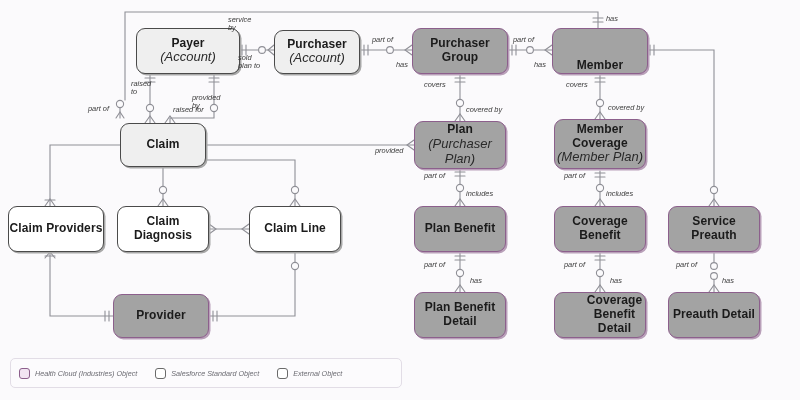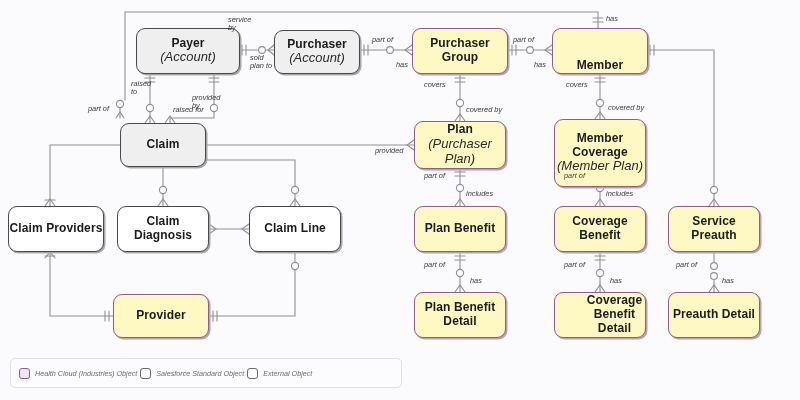--- a/index.html
+++ b/index.html
@@ -19,21 +19,21 @@
     flex-direction:column;
     align-items:center;
     justify-content:center;
     text-align:center;
     line-height:1.15;
     z-index:5;
   }
   .node .nm{font-weight:bold;font-size:12px;color:#1b1b1b;letter-spacing:.1px;}
   .node .sub{font-style:italic;font-size:13px;color:#2a2a2a;}
   .hc{  
-    background:#fef9c3;
+    background:#a3a3a3;
     border:1.6px solid #8c5f8c;
     box-shadow:1.5px 1.5px 0 0 #b9a0b9;
   }
   .sf{  
     background:#efefef;
     border:1.6px solid #4a4a4a;
     box-shadow:1.5px 1.5px 0 0 #a8a8a8;
   }
   .white{ 
     background:#ffffff;
@@ -52,21 +52,21 @@
   #legend{
     position:absolute;
     left:10px;top:358px;
     width:392px;height:30px;
     background:#fcfbfd;
     border:1px solid #e2dde6;
     border-radius:5px;
     display:flex;align-items:center;
     padding:0 8px;
     box-sizing:border-box;
-    gap:3px;
+    gap:18px;
     z-index:10;
   }
   .lgi{display:flex;align-items:center;gap:5px;}
   .swatch{width:11px;height:11px;border-radius:3px;box-sizing:border-box;}
   .sw-hc{background:#f2e4f2;border:1.4px solid #8c5f8c;}
   .sw-sf{background:#ffffff;border:1.4px solid #6a6a6a;}
   .sw-ex{background:#ffffff;border:1.4px solid #6a6a6a;}
   .lgt{font-size:7.2px;font-style:italic;color:#6b6b72;white-space:nowrap;}
 </style>
 </head>
@@ -224,21 +224,21 @@
     <div class="node hc" style="left: 552px; top: 28px; width: 96px; height: 46px; justify-content: flex-end;">
       <div class="nm">Member</div>
     </div>
     <div class="node sf" style="left: 120px; top: 123px; width: 86px; height: 44px;">
       <div class="nm">Claim</div>
     </div>
     <div class="node hc" style="left: 414px; top: 121px; width: 92px; height: 48px;">
       <div class="nm">Plan</div>
       <div class="sub">(Purchaser Plan)</div>
     </div>
-    <div class="node hc" style="left: 554px; top: 119px; width: 92px; height: 68px;">
+    <div class="node hc" style="left: 554px; top: 119px; width: 92px; height: 50px;">
       <div class="nm">Member Coverage</div>
       <div class="sub">(Member Plan)</div>
     </div>
     <div class="node white" style="left: 8px; top: 206px; width: 96px; height: 46px;">
       <div class="nm">Claim Providers</div>
     </div>
     <div class="node white" style="left: 117px; top: 206px; width: 92px; height: 46px;">
       <div class="nm">Claim Diagnosis</div>
     </div>
     <div class="node white" style="left: 249px; top: 206px; width: 92px; height: 46px;">
@@ -262,21 +262,21 @@
     <div class="node hc" style="left: 554px; top: 292px; width: 92px; height: 46px; padding-left: 29px;">
       <div class="nm">Coverage Benefit Detail</div>
     </div>
     <div class="node hc" style="left: 668px; top: 292px; width: 92px; height: 46px;">
       <div class="nm">Preauth Detail</div>
     </div>
   </div>
 <div id="labels-layer">
     <div class="elabel" style="left: 228px; top: 16px; white-space: pre;">service
 by</div>
-    <div class="elabel" style="left: 250px; top: 54px; white-space: pre;">sold
+    <div class="elabel" style="left: 238px; top: 54px; white-space: pre;">sold
 plan to</div>
     <div class="elabel" style="left: 372px; top: 36px; white-space: pre;">part of</div>
     <div class="elabel" style="left: 396px; top: 61px; white-space: pre;">has</div>
     <div class="elabel" style="left: 513px; top: 36px; white-space: pre;">part of</div>
     <div class="elabel" style="left: 534px; top: 61px; white-space: pre;">has</div>
     <div class="elabel" style="left: 606px; top: 15px; white-space: pre;">has</div>
     <div class="elabel" style="left: 424px; top: 81px; white-space: pre;">covers</div>
     <div class="elabel" style="left: 466px; top: 106px; white-space: pre;">covered by</div>
     <div class="elabel" style="left: 566px; top: 81px; white-space: pre;">covers</div>
     <div class="elabel" style="left: 608px; top: 104px; white-space: pre;">covered by</div>

